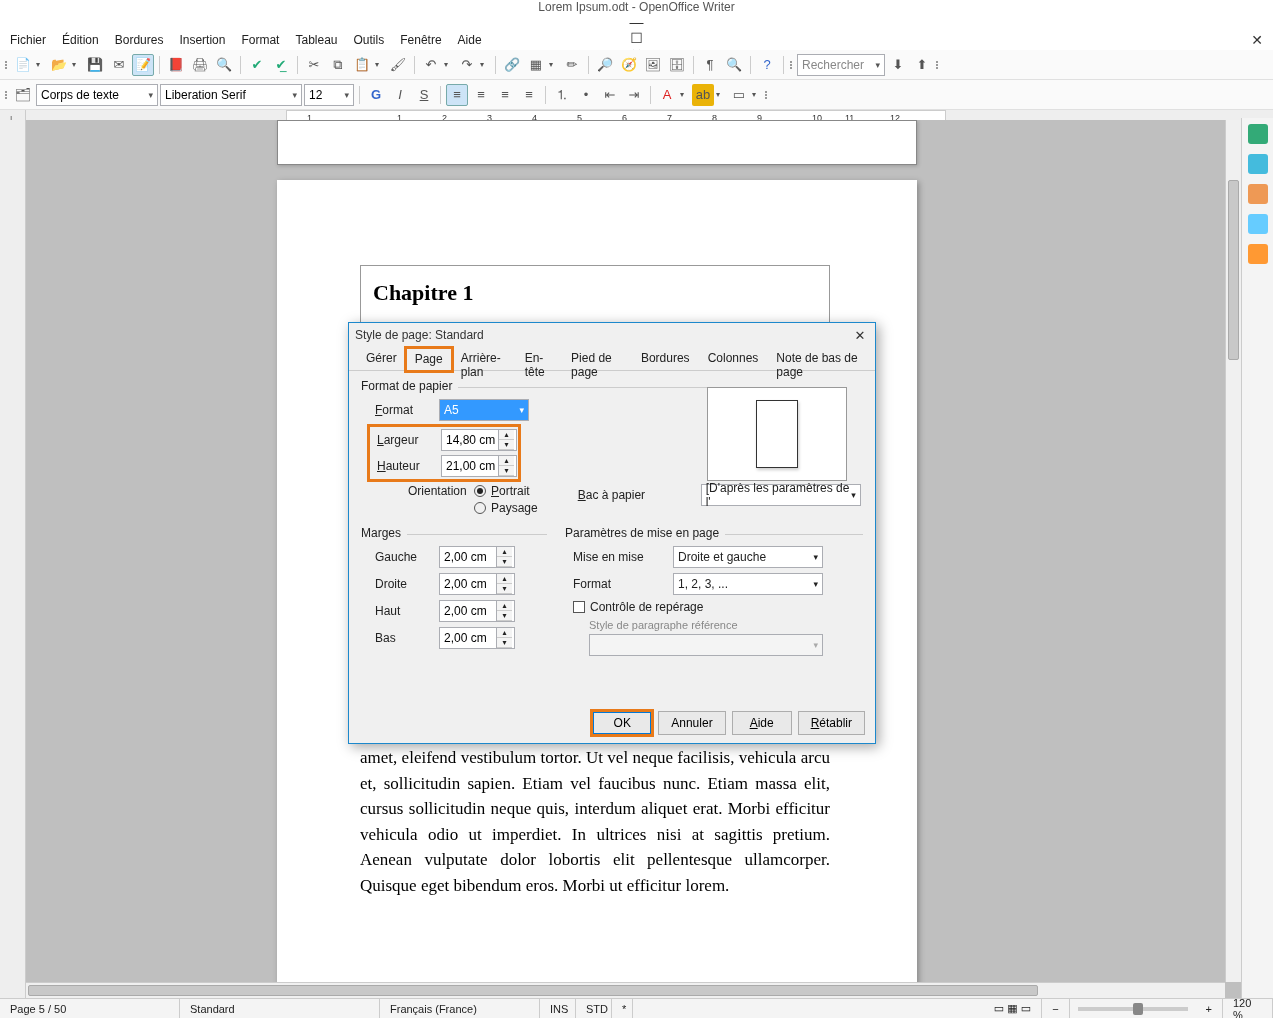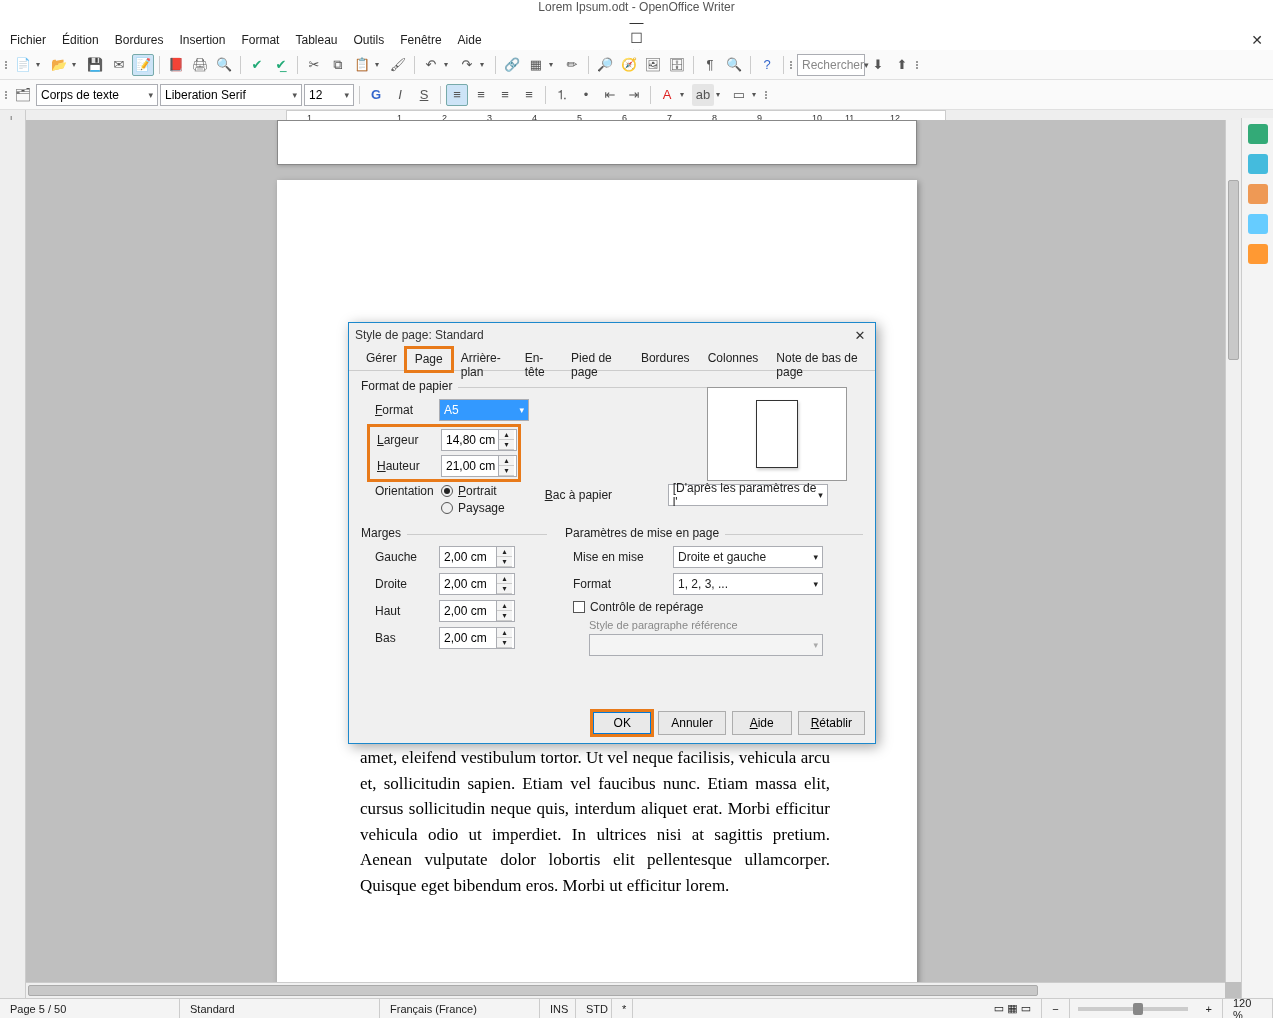--- a/index.html
+++ b/index.html
@@ -166,21 +166,21 @@
   <div class="tbtn">¶</div>
   <div class="tbtn">🔍</div>
   <div class="tsep"></div>
   <div class="tbtn" style="color:#36c;">?</div>
   <div class="tsep"></div>
   <div class="handle">
       <div></div>
       <div></div>
       <div></div>
     </div>
-  <div class="combo" style="width:68px;">
+  <div class="combo" style="width:88px;">
     <span style="color:#888;">Rechercher</span>
     <span class="cdrop">▾</span>
   </div>
   <div class="tbtn">⬇</div>
   <div class="tbtn">⬆</div>
   <div class="handle">
       <div></div>
       <div></div>
       <div></div>
     </div>
@@ -215,21 +215,21 @@
   <div class="tbtn">≡</div>
   <div class="tbtn">≡</div>
   <div class="tsep"></div>
   <div class="tbtn">⒈</div>
   <div class="tbtn">•</div>
   <div class="tbtn">⇤</div>
   <div class="tbtn">⇥</div>
   <div class="tsep"></div>
   <div class="tbtn" style="color:#d22;">A</div>
     <div class="tdrop">▾</div>
-  <div class="tbtn" style="background:#e5e5e5;">ab</div>
+  <div class="tbtn" style="background:#eab308;">ab</div>
     <div class="tdrop">▾</div>
   <div class="tbtn">▭</div>
     <div class="tdrop">▾</div>
   <div class="handle">
       <div></div>
       <div></div>
       <div></div>
     </div>
 </div>
 
@@ -251,20 +251,26 @@
       <span class="tick" style="left:558px;">11</span>
       <span class="tick" style="left:603px;">12</span>
     </div>
   </div>
 </div>
 
 <div class="edit-area">
   <div class="vruler"></div>
   <div class="page-top-strip"></div>
   <div class="page-shadow"></div>
+  <div class="page-content">
+    <div class="chapter-box">
+      <div class="chapter-title">Chapitre 1</div>
+      <div class="body-text">Lorem ipsum dolor sit amet, consectetur adipiscing elit. In id</div>
+    </div>
+  </div>
   <div class="body-text-below">amet, eleifend vestibulum tortor. Ut vel neque facilisis, vehicula arcu et, sollicitudin sapien. Etiam vel faucibus nunc. Etiam massa elit, cursus sollicitudin neque quis, interdum aliquet erat. Morbi efficitur vehicula odio ut imperdiet. In ultrices nisi at sagittis pretium. Aenean vulputate dolor lobortis elit pellentesque ullamcorper. Quisque eget bibendum eros. Morbi ut efficitur lorem.</div>
 </div>
 
 <div class="sidepanel">
   <div class="sp-icon" style="background:#3a7;"></div>
   <div class="sp-icon" style="background:#4bd;"></div>
   <div class="sp-icon" style="background:#e95;"></div>
   <div class="sp-icon" style="background:#6cf;"></div>
   <div class="sp-icon" style="background:#f93;"></div>
 </div>
@@ -338,21 +344,21 @@
           <div class="form-label"><u>H</u>auteur</div>
           <div class="spin-input">
             <input value="21,00 cm" style="">
             <div class="spin-btns">
                 <div>▴</div>
                 <div>▾</div>
               </div>
           </div>
         </div>
       </div>
-      <div class="form-row" style="align-items:flex-start; margin-top:4px;">
+      <div class="form-row" style="align-items:flex-start; margin-top:4px;margin-left:33px;">
         <div class="form-label">Orientation</div>
         <div>
           <div class="radio">
             <div class="rdot on"></div>
             <span><u>P</u><span></span>ortrait</span>
           </div>
           <div class="radio">
             <div class="rdot"></div>
             <span>Paysage</span>
           </div>

